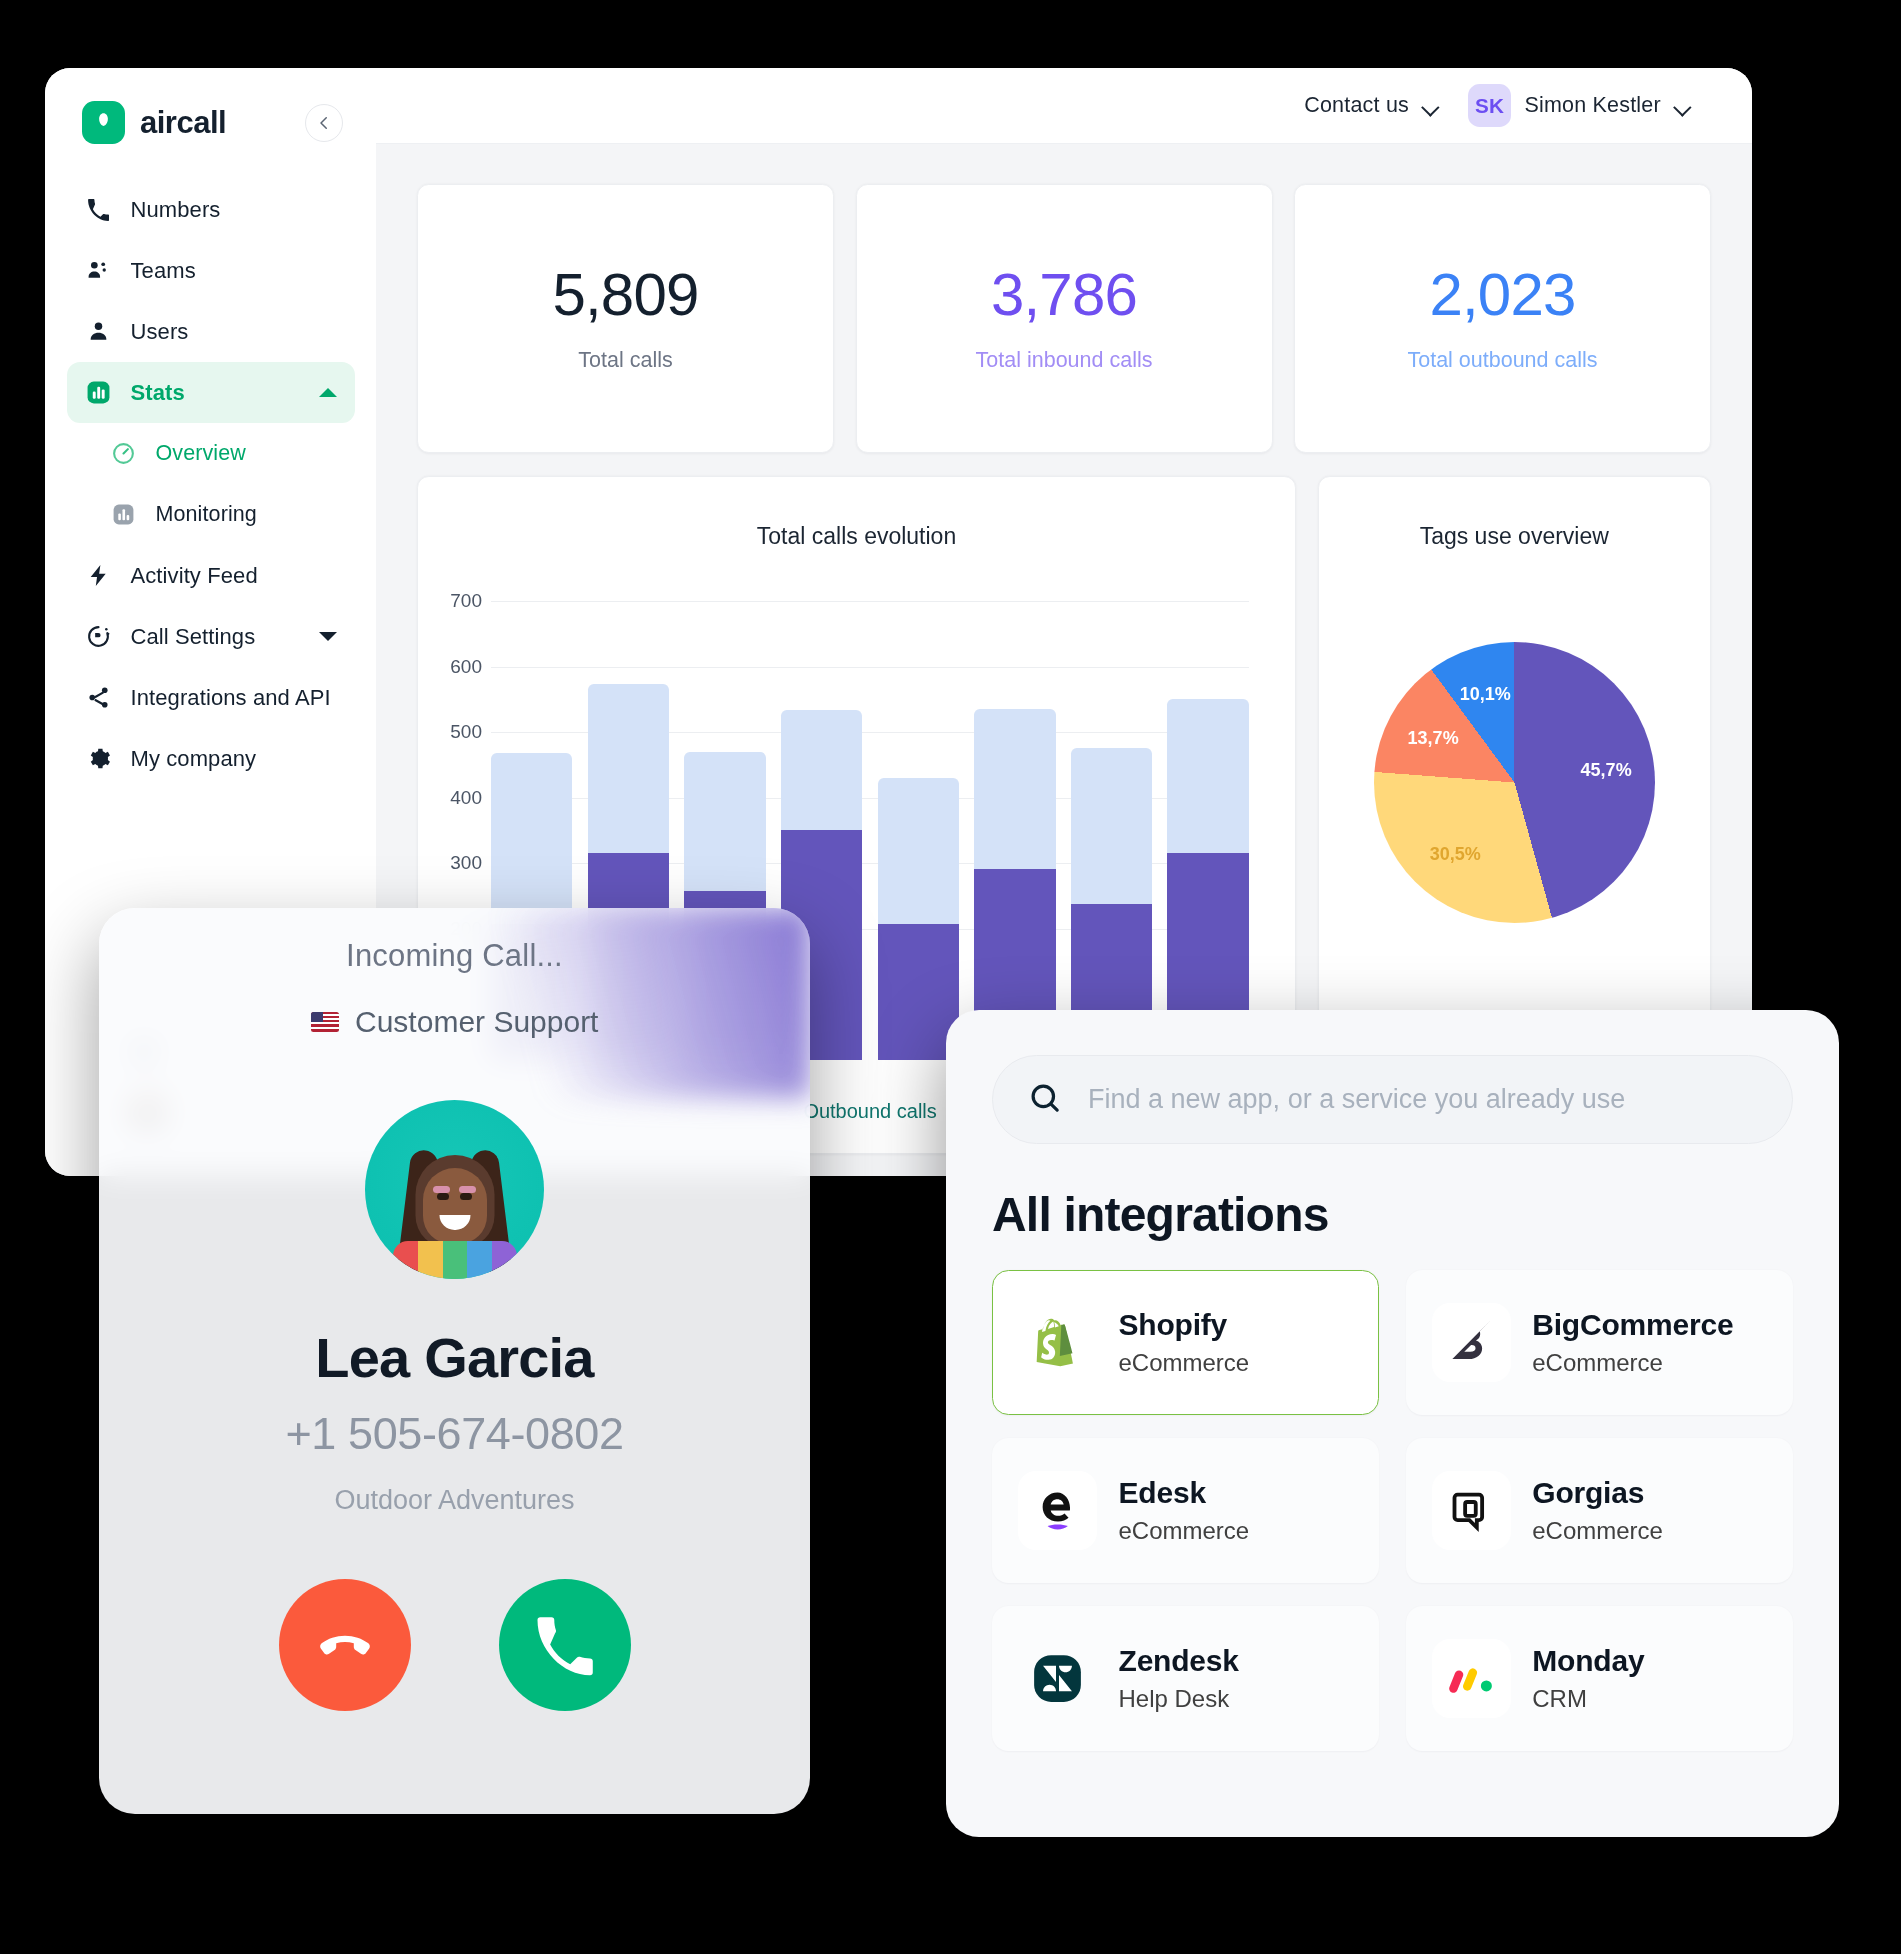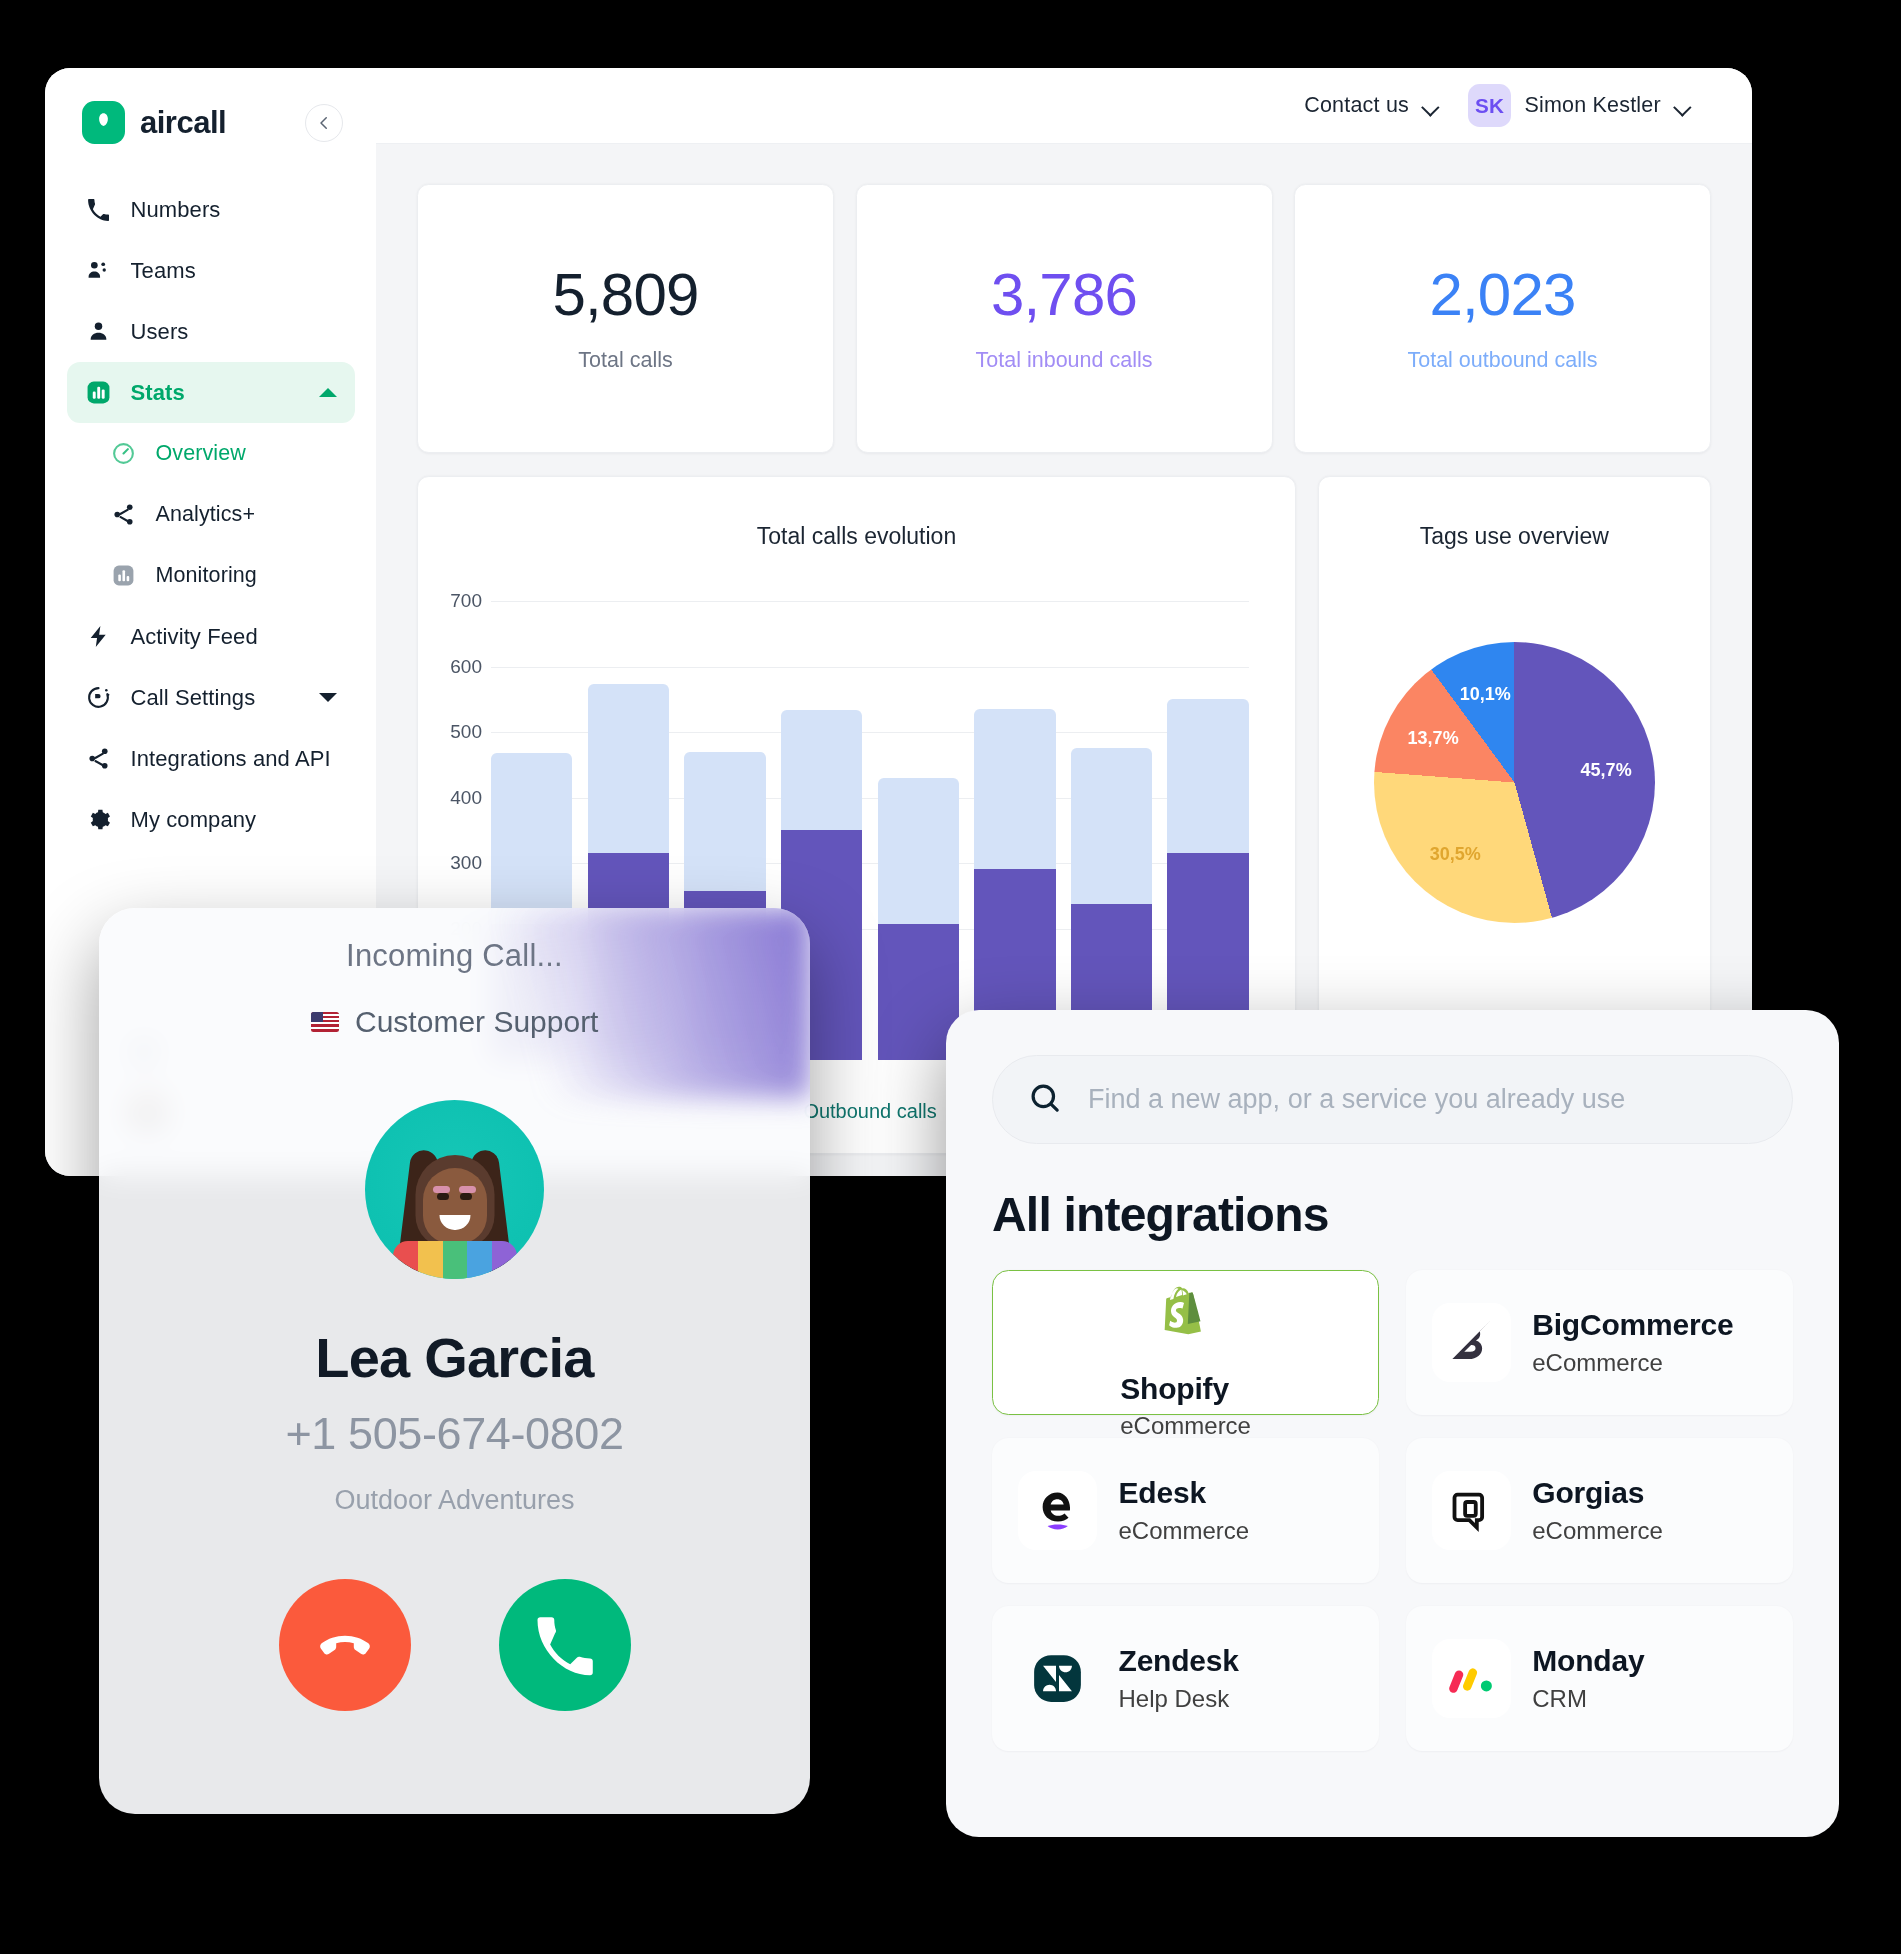--- a/index.html
+++ b/index.html
@@ -184,21 +184,21 @@
   }
   .search-input::placeholder { color:#a8b1bd; }
   .integr-title { font-size: 48px; font-weight: 700; color:#0d1622; margin: 43px 0 28px; letter-spacing:-0.8px; }
   .integr-grid { display:grid; grid-template-columns: 1fr 1fr; gap: 23px 26.5px; }
   .integr-card {
     background:#fbfcfd; border-radius: 16.5px; height: 145px;
     display:flex; align-items:center; gap: 21.5px; padding: 0 25px;
     border: 0.8px solid transparent; cursor:pointer;
     box-shadow: 0 0.8px 1.7px rgba(16,24,40,.04);
   }
-  .integr-card.selected { background:#ffffff; border-color:#7ac143;flex-direction:column; }
+  .integr-card.selected { background:#ffffff; border-color:#7ac143; }
   .integr-logo { width: 79px; height: 79px; border-radius: 18px; background:#fff;
     display:flex; align-items:center; justify-content:center; flex:0 0 79px; overflow:hidden; }
   .integr-logo svg { width: 51px; height: 51px; }
   .integr-name { font-size: 30px; font-weight: 700; color:#0d1622; letter-spacing:-0.2px; }
   .integr-cat { font-size: 24px; color:#404040; margin-top: 6.6px; }
 
   
   .side-bottom { position:absolute; left: 83px; bottom: 46px; display:flex; flex-direction:column; gap: 23px; }
   .side-bottom .gear svg { width: 28px; height: 28px; }
   .side-avatar { width: 38px; height: 38px; border-radius: 10px; background: linear-gradient(160deg,#c9a887 0%, #6b4a33 55%, #2a3245 100%); }
@@ -273,31 +273,20 @@
 
         <div class="subnav">
           <div class="nav-item current">
             <span class="ico">
               <svg viewBox="0 0 24 24" fill="none" stroke="#35c084" stroke-width="2">
                   <path d="M12 21a9 9 0 1 1 0-18 9 9 0 0 1 0 18z" opacity=".85"></path>
                   <path d="M12 12l4.2-4.2" stroke-linecap="round"></path>
                 </svg>
             </span>
             <span class="lbl">Overview</span>
-          </div>
-          <div class="nav-item">
-            <span class="ico">
-              <svg viewBox="0 0 24 24" fill="#14202e">
-                  <circle cx="18" cy="5" r="2.7"></circle>
-                  <circle cx="6" cy="12" r="2.7"></circle>
-                  <circle cx="18" cy="19" r="2.7"></circle>
-                  <path d="M8 10.8l8.2-4.6 1 1.8-8.2 4.6zM9 13.2l8.2 4.6-1 1.8L8 15z"></path>
-                </svg>
-            </span>
-            <span class="lbl">Analytics+</span>
           </div>
           <div class="nav-item">
             <span class="ico">
               <svg viewBox="0 0 24 24">
                   <rect x="2.5" y="2.5" width="19" height="19" rx="5" fill="#9aa3ad"></rect>
                   <rect x="7" y="11" width="2.5" height="6.5" rx="1" fill="#fff"></rect>
                   <rect x="11" y="7" width="2.5" height="10.5" rx="1" fill="#fff"></rect>
                   <rect x="15" y="12.5" width="2.5" height="5" rx="1" fill="#fff"></rect>
                 </svg>
             </span>

